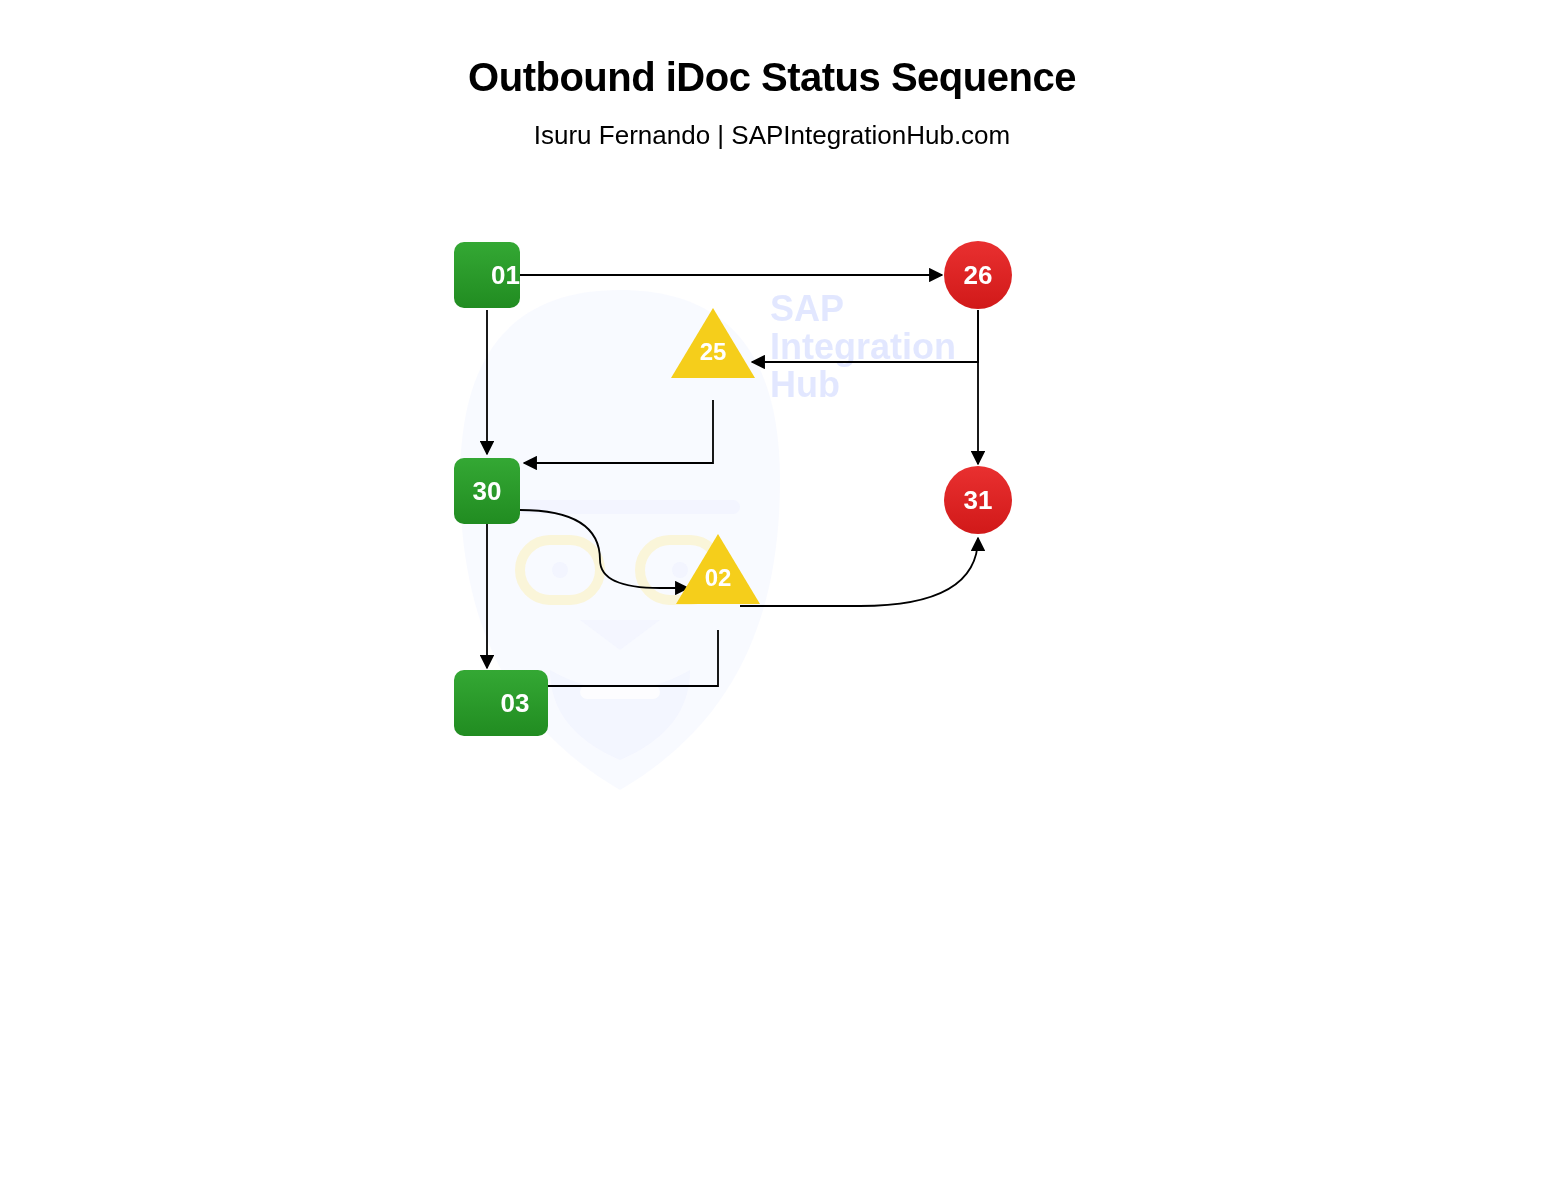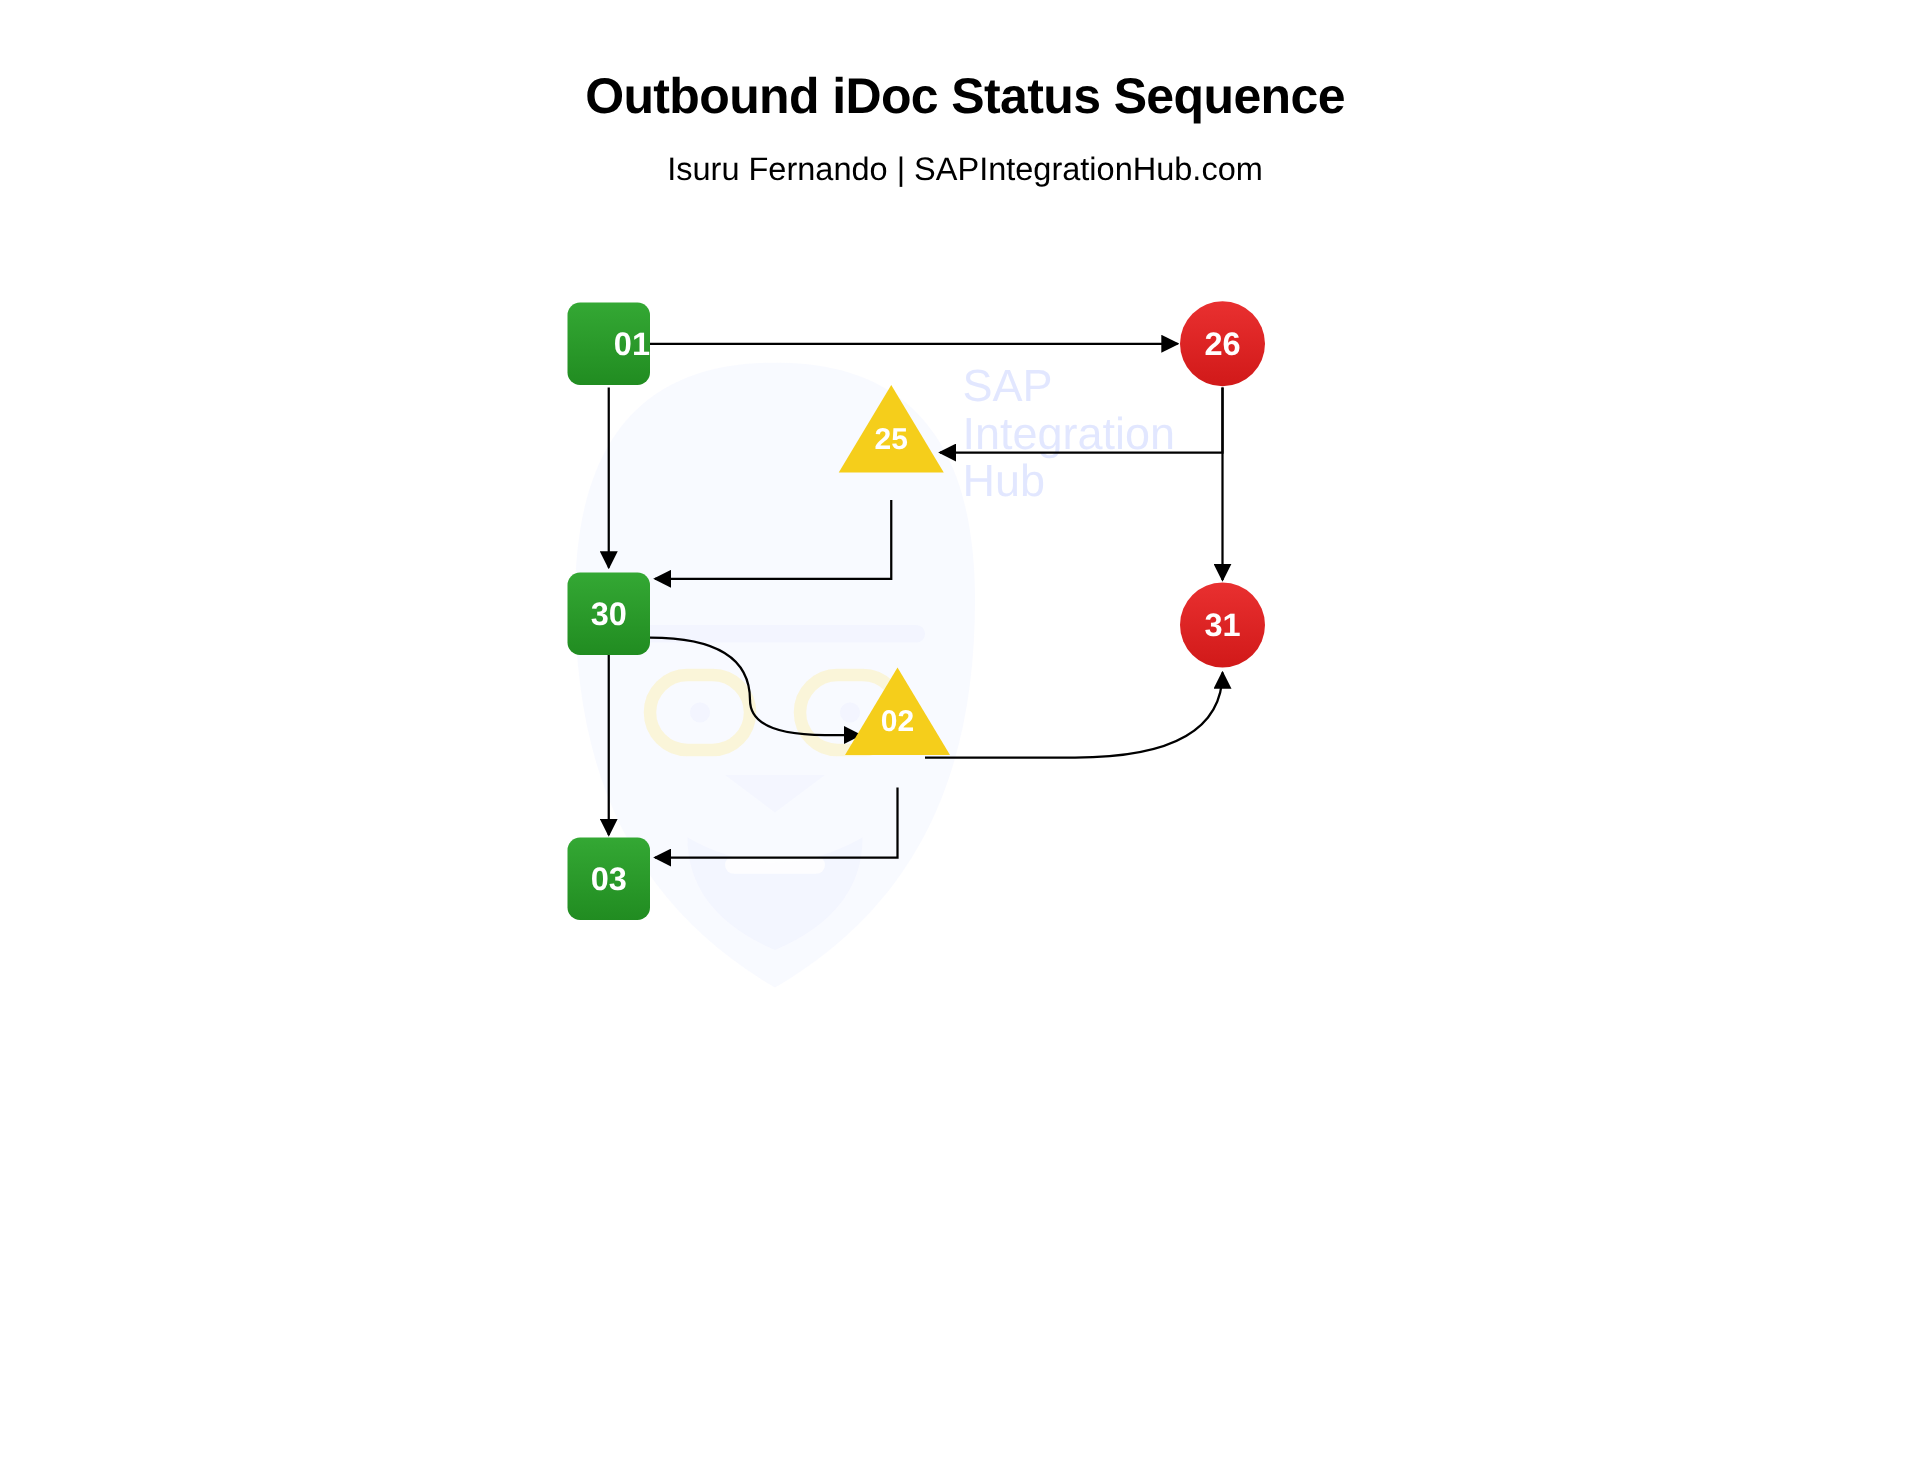--- a/index.html
+++ b/index.html
@@ -72,21 +72,21 @@
     width: 84px;
     text-align: center;
     font-size: 24px;
     font-weight: 600;
     color: #fff;
   }
   .watermark {
     position: absolute;
     color: #cbd5ff;
     opacity: 0.55;
-    font-weight: 400;
+    font-weight: 700;
     font-size: 36px;
     line-height: 1.05;
     pointer-events: none;
     font-family: Arial, sans-serif;
   }
   
   .face {
     position: absolute;
     left: 440px;
     top: 290px;
@@ -150,21 +150,21 @@
     <path d="M 718 630 L 718 686 L 524 686"></path>
   </g>
 </svg>
 
 <div class="node square" style="left:454px; top:242px;justify-content:flex-end;">
     <span>01</span>
   </div>
 <div class="node square" style="left:454px; top:458px;text-align:right;">
     <span>30</span>
   </div>
-<div class="node square" style="left:454px; top:670px;">
+<div class="node square" style="left:454px; top:670px;padding-left:28px;">
     <span>03</span>
   </div>
 
 <div class="node circle" style="left:944px; top:241px;">
     <span>26</span>
   </div>
 <div class="node circle" style="left:944px; top:466px;">
     <span>31</span>
   </div>
 

